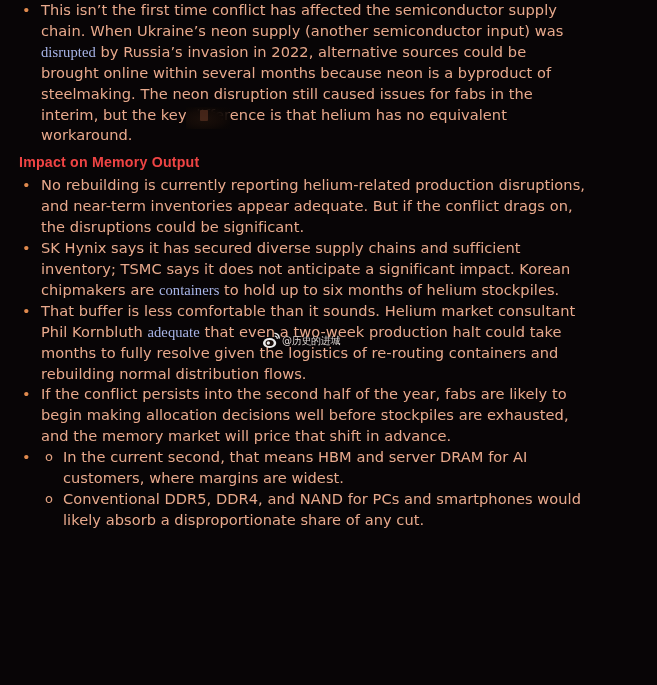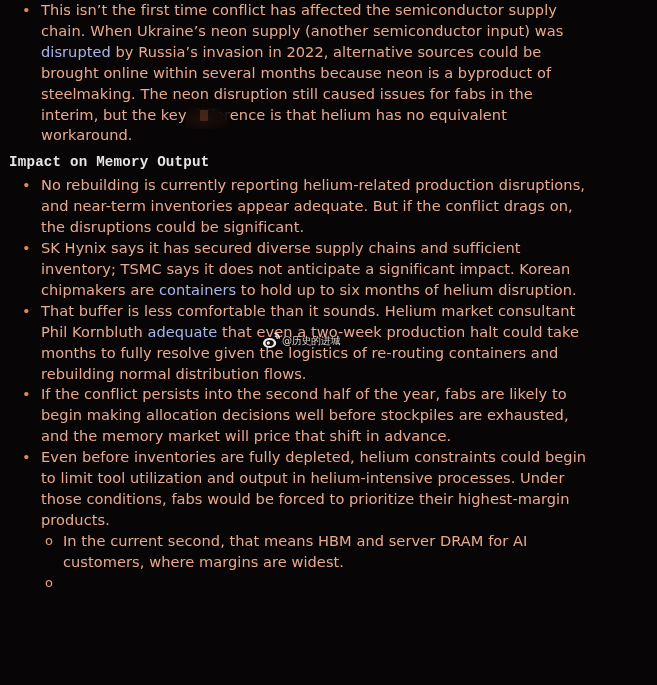--- a/index.html
+++ b/index.html
@@ -67,31 +67,32 @@
     left: 45px;
     color: #e0a080;
     font-size: 13px;
   }
 
   .gap-sm { height: 3px; }
   .gap-md { height: 6px; }
 
   .lnk {
     color: #a8b5e8;
+    font-family: Liberation Serif, serif;
   }
 
   
   .section-heading {
-    color: #e5e5e5;
-    font-family: Liberation Mono, monospace;
+    color: #ef4444;
+    font-family: Liberation Sans, sans-serif;
     font-weight: bold;
     font-size: 14.2px;
     line-height: 20px;
     letter-spacing: 0.2px;
-    padding: 0 0 0 9px;
+    padding: 0 0 0 19px;
   }
 
   
   .smudge {
     position: absolute;
     left: 186px;
     top: 107px;
     width: 44px;
     height: 22px;
     background: radial-gradient(ellipse at 40% 55%, #1a0f0a 0%, #120a07 45%, rgba(10,6,5,0.85) 75%, rgba(8,5,6,0) 100%);
@@ -147,26 +148,26 @@
       </ul>
 
     <div class="gap-md"></div>
 
     <div class="section-heading">Impact on Memory Output</div>
 
     <div class="gap-sm"></div>
 
     <ul class="bullets" id="body-list">
         <li class="bullet"><span class="marker">•</span><span class="btext"><span>No rebuilding is currently reporting helium-related production disruptions, and near-term inventories appear adequate. But if the conflict drags on, the disruptions could be significant.</span></span></li>
-        <li class="bullet"><span class="marker">•</span><span class="btext"><span>SK Hynix says it has secured diverse supply chains and sufficient inventory; TSMC says it does not anticipate a significant impact. Korean chipmakers are </span><span class="lnk">containers</span><span> to hold up to six months of helium disruption.</span></span></li>
+        <li class="bullet"><span class="marker">•</span><span class="btext"><span>SK Hynix says it has secured diverse supply chains and sufficient inventory; TSMC says it does not anticipate a significant impact. Korean chipmakers are </span><span class="lnk">containers</span><span> to hold up to six months of helium stockpiles.</span></span></li>
         <li class="bullet"><span class="marker">•</span><span class="btext"><span>That buffer is less comfortable than it sounds. Helium market consultant Phil Kornbluth </span><span class="lnk">adequate</span><span> that even a two-week production halt could take months to fully resolve given the logistics of re-routing containers and rebuilding normal distribution flows.</span></span></li>
         <li class="bullet"><span class="marker">•</span><span class="btext"><span>If the conflict persists into the second half of the year, fabs are likely to begin making allocation decisions well before stockpiles are exhausted, and the memory market will price that shift in advance.</span></span></li>
-        <li class="bullet"><span class="marker">•</span><span class="btext"><span>Even before inventories are fully depleted, helium constraints could begin to limit tool utilization and output in helium-intensive processes. Under those conditions, fabs would be forced to prioritize their highest-margin products.</span></span></li>
+        <li class="bullet"><span class="marker">•</span></li>
         <li class="bullet sub"><span class="marker">o</span><span class="btext"><span>In the current second, that means HBM and server DRAM for AI customers, where margins are widest.</span></span></li>
-        <li class="bullet sub"><span class="marker">o</span></li>
+        <li class="bullet sub"><span class="marker">o</span><span class="btext"><span>Conventional DDR5, DDR4, and NAND for PCs and smartphones would likely absorb a disproportionate share of any cut.</span></span></li>
       </ul>
 
   </div>
 
   <div class="smudge"></div>
 
   <div class="watermark">
     <span class="wb-logo-wrap">
       <svg class="wb-logo" viewBox="0 0 24 24" xmlns="http://www.w3.org/2000/svg">
         <ellipse cx="9.6" cy="15.2" rx="8.4" ry="6.4" fill="#ffffff"></ellipse>

